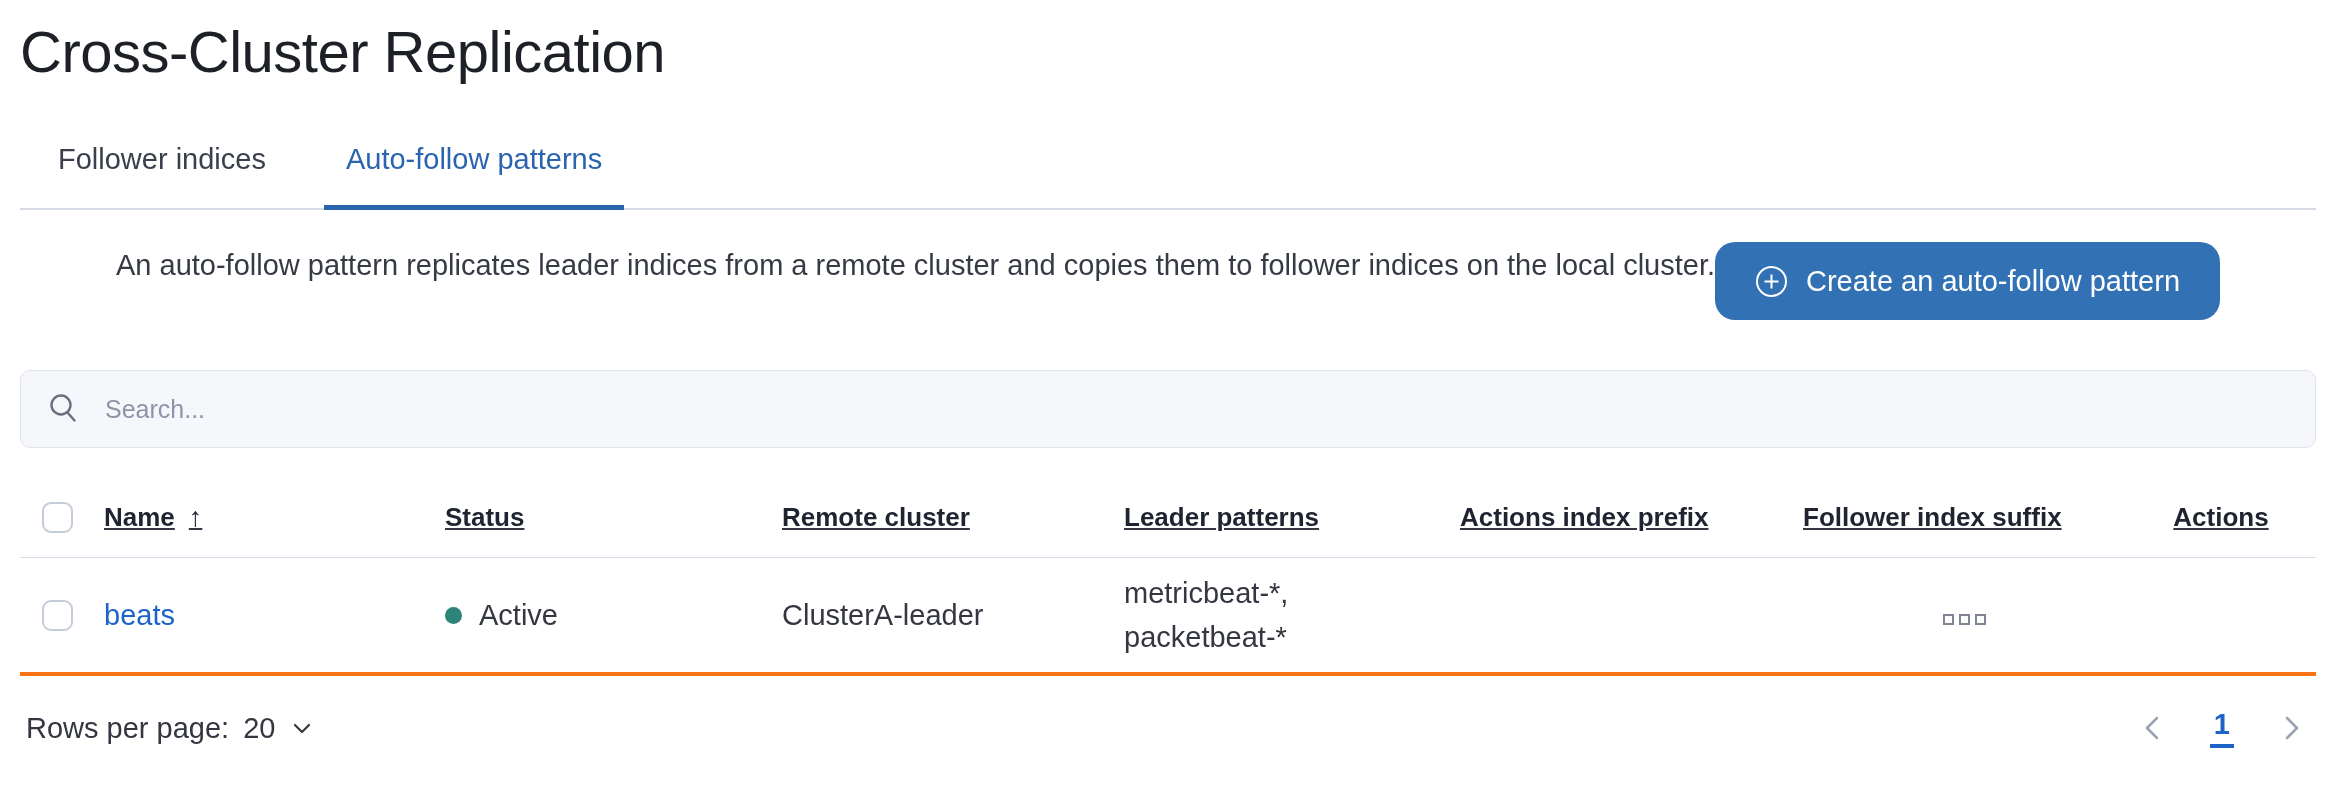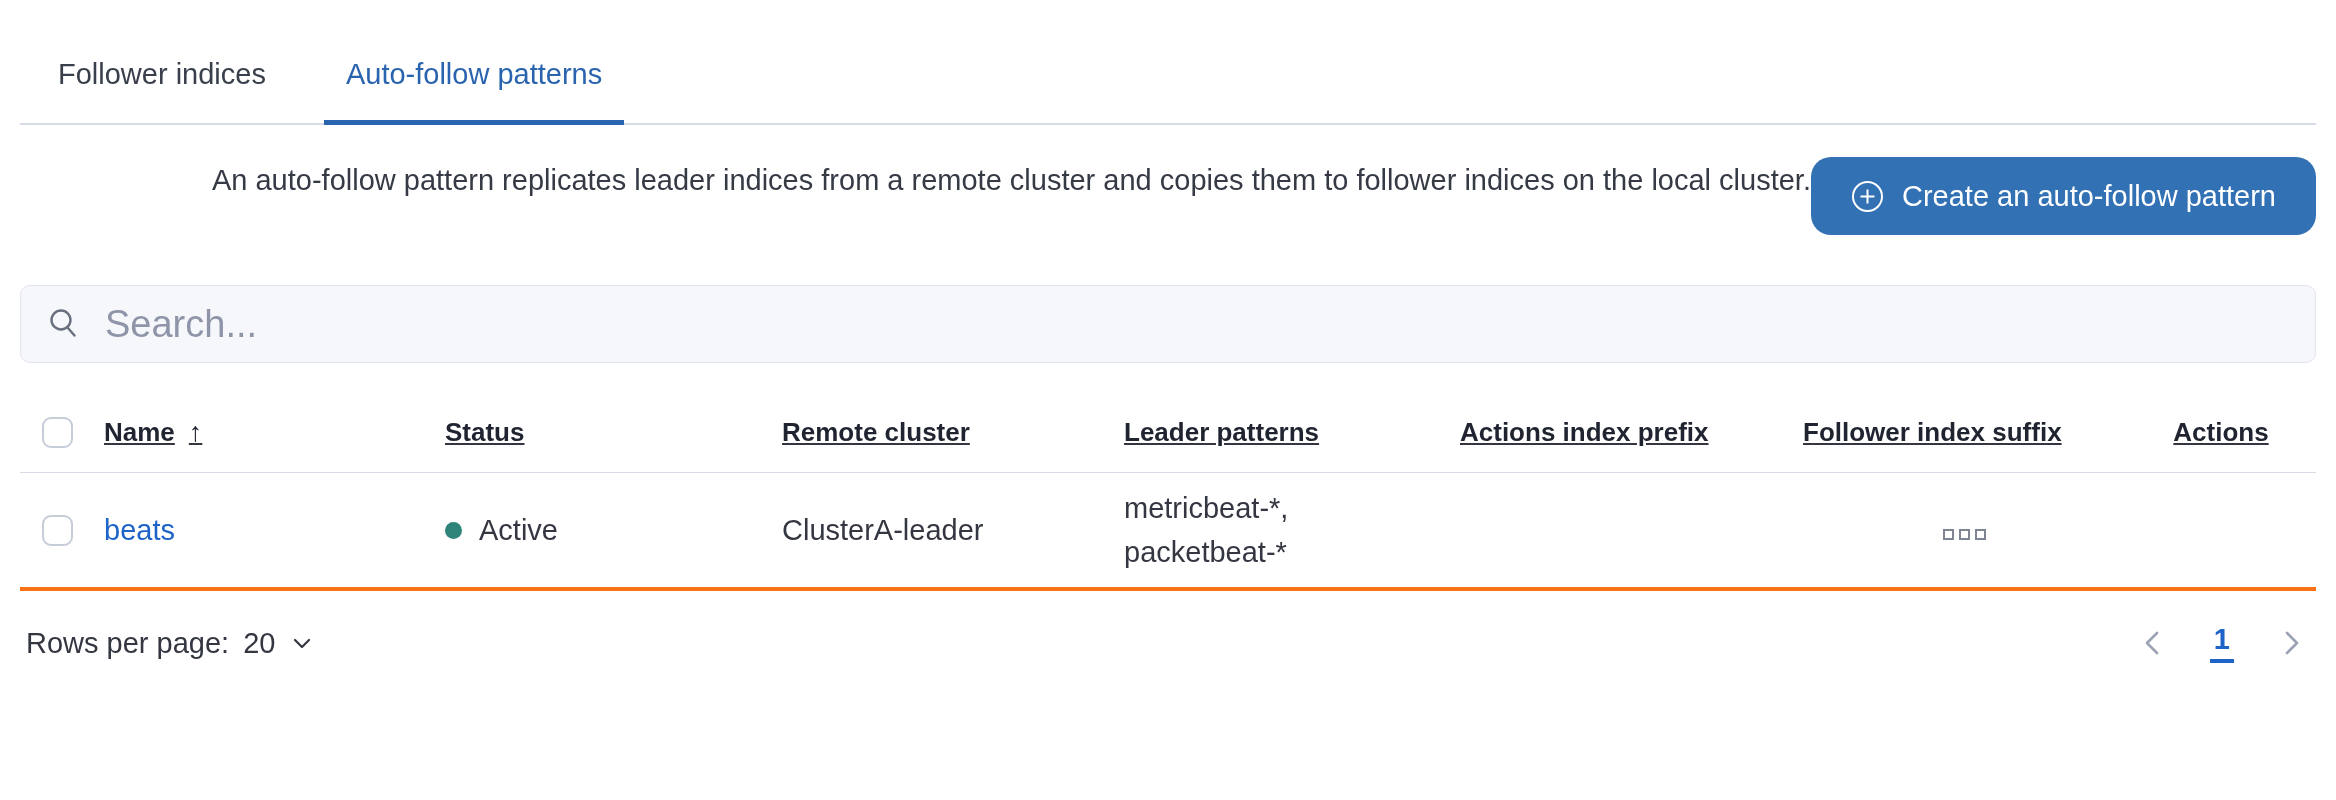--- a/index.html
+++ b/index.html
@@ -10,27 +10,27 @@
   
   .page-title { padding-top: 18px; font-size: 58px; font-weight: 500; color: #1d2026; letter-spacing: -0.5px; }
 
   
   .tabs { display: flex; gap: 36px; margin-top: 44px; border-bottom: 2px solid #d7dbe6; padding-left: 16px; }
   .tab { position: relative; font-size: 29px; padding: 14px 22px 32px; color: #3a3f4c; cursor: pointer; background: none; border: none; font-family: inherit; }
   .tab.active { color: #2a64ae; }
   .tab.active::after { content: ""; position: absolute; left: 0; right: 0; bottom: -2px; height: 5px; background: #2a64ae; }
 
   
-  .intro { display: flex; justify-content: flex-end; align-items: flex-start; margin-top: 32px; }
+  .intro { display: flex; justify-content: center; align-items: flex-start; margin-top: 32px; }
   .description { max-width: 1660px; font-size: 29px; line-height: 46px; color: #353a45; }
   .create-btn { display: flex; align-items: center; gap: 18px; height: 78px; padding: 0 40px; background: #3271b4; color: #ffffff; border: none; border-radius: 20px; font-size: 29px; font-family: inherit; cursor: pointer; white-space: nowrap; }
 
   
   .search-bar { margin-top: 50px; height: 78px; background: #f6f7fb; border: 1px solid #e0e4ee; border-radius: 10px; display: flex; align-items: center; gap: 24px; padding: 0 16px 0 26px; }
-  .search-bar input { flex: 1; height: 100%; background: transparent; border: none; outline: none; font-size: 38px; color: #343741; font-family: inherit; }
+  .search-bar input { flex: 1; height: 100%; background: transparent; border: none; outline: none; font-size: 25px; color: #343741; font-family: inherit; }
   .search-bar input::placeholder { color: #8e95a8; }
 
   
   .table { margin-top: 30px; }
   .thead, .trow { display: grid; grid-template-columns: 84px 341px 337px 342px 336px 343px 343px 1fr; align-items: center; }
   .thead { height: 80px; border-bottom: 1px solid #d8dce8; text-decoration: underline; }
   .th { font-size: 26px; font-weight: 700; color: #1f2430; }
   .th-name { display: flex; align-items: center; gap: 14px; cursor: pointer; }
   .sort-arrow { font-weight: 400; font-size: 27px; color: #1f2430; }
   .trow { height: 118px; border-bottom: 4px solid #f97316; font-size: 29px; color: #343741; }
@@ -50,20 +50,21 @@
   .pagination { display: flex; align-items: center; gap: 44px; }
   .page-arrow { background: none; border: none; cursor: pointer; display: flex; align-items: center; }
   .page-num { font-size: 29px; font-weight: 700; color: #1e63c8; border-bottom: 4px solid #1e63c8; padding: 0 4px 3px; cursor: pointer; background: none; font-family: inherit; border-top: none; border-left: none; border-right: none; }
   svg { display: block; }
 </style>
 </head>
 <body>
 
 <div class="page">
 
+  <h1 class="page-title">Cross-Cluster Replication</h1>
 
   <div class="tabs">
     <button class="tab">Follower indices</button>
     <button class="tab active">Auto-follow patterns</button>
   </div>
 
   <div class="intro">
     <p class="description">An auto-follow pattern replicates leader indices from a remote cluster and copies them to follower indices on the local cluster.</p>
     <button class="create-btn">
       <span>

